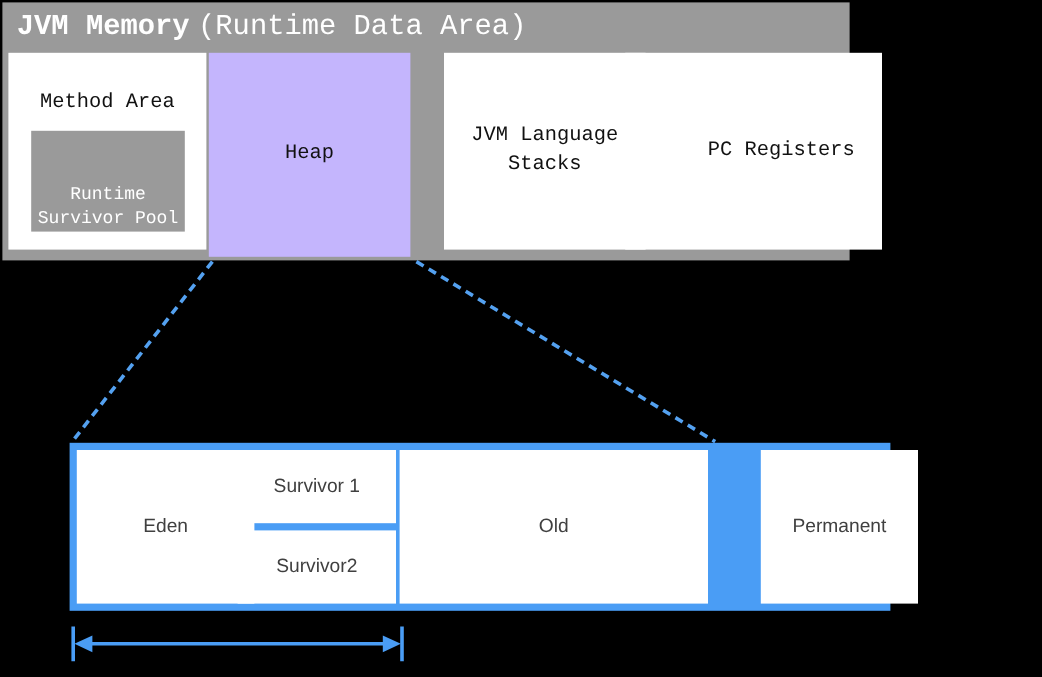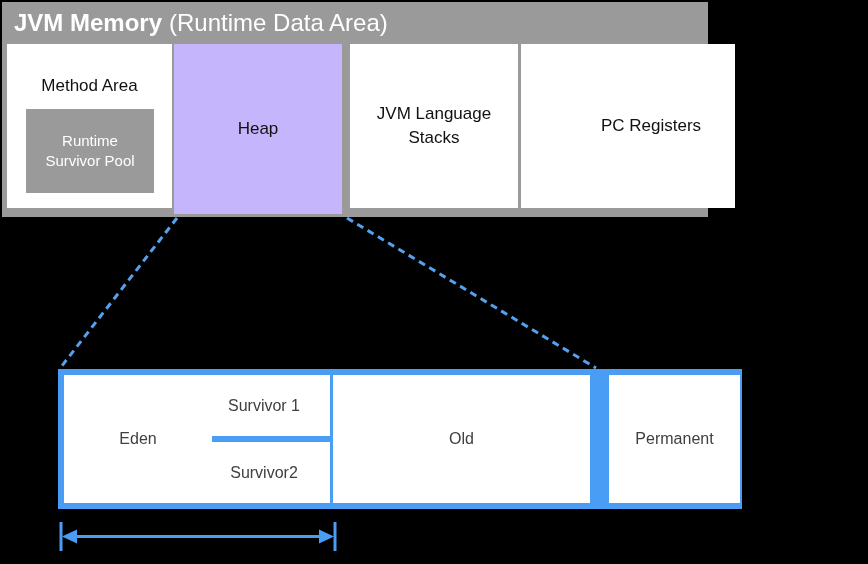--- a/index.html
+++ b/index.html
@@ -8,47 +8,48 @@
     background: #000;
     overflow: hidden;
     font-family: "Liberation Sans", sans-serif;
     position: relative;
   }
   
   .jvm-container {
     position: absolute; left: 2px; top: 2px;
     width: 706px; height: 215px;
     background: #9A9A9A;
+    font-family: Liberation Mono, monospace;
   }
   .jvm-title {
     position: absolute; left: 12px; top: 7px;
     font-size: 24px; color: #FFFFFF; white-space: nowrap;
   }
   .jvm-title .t-main { font-weight: bold; }
   .jvm-title .t-sub  { font-weight: normal; margin-left: 7px; }
 
   .mem-block {
     position: absolute; top: 42px; height: 164px;
     background: #FFFFFF; color: #111;
     display: flex; align-items: center; justify-content: center;
     text-align: center; font-size: 17px; line-height: 1.4;
   }
   .block-method   { left: 5px;   width: 165px; display: block; }
   .block-heap     { left: 172px; width: 168px; height: 170px; background: #c4b5fd; }
-  .block-stacks   { left: 348px; width: 168px; }
+  .block-stacks   { left: 368px; width: 168px; }
   .block-pc       { left: 519px; width: 168px; padding-left: 46px; }
   .block-native   { left: 690px; width: 167px; }
 
   .method-label { margin-top: 30px; text-align: center; }
   .rcp-box {
     position: absolute; left: 19px; top: 65px;
     width: 128px; height: 84px;
     background: #9A9A9A; color: #FFFFFF;
     display: flex; flex-direction: column;
-    align-items: center; justify-content: center;
+    align-items: center; justify-content: flex-end;
     font-size: 15px; line-height: 20px; text-align: center;
   }
   .label-narrow-stacks { max-width: 125px; }
   .label-narrow-native { max-width: 135px; }
 
   
   .overlay-svg {
     position: absolute; left: 0; top: 0;
     width: 868px; height: 564px;
     pointer-events: none;
@@ -62,21 +63,21 @@
   }
   .cell {
     position: absolute; background: #FFFFFF; color: #404040;
     display: flex; align-items: center; justify-content: center;
     font-size: 16px; text-align: center;
   }
   .cell-eden      { left: 6px;   top: 6px;  width: 148px; height: 128px; }
   .cell-survivor1 { left: 140px; top: 6px;  width: 132px; height: 61px; }
   .cell-survivor2 { left: 140px; top: 73px; width: 132px; height: 61px; }
   .cell-old       { left: 275px; top: 6px;  width: 257px; height: 128px; }
-  .cell-permanent { left: 551px; top: 6px;  width: 131px; height: 128px; }
+  .cell-permanent { left: 576px; top: 6px;  width: 131px; height: 128px; }
 </style>
 </head>
 <body>
 
 <div class="jvm-container">
   <div class="jvm-title">
     <span class="t-main">JVM Memory</span><span class="t-sub">(Runtime Data Area)</span>
   </div>
 
   <div class="mem-block block-method">

